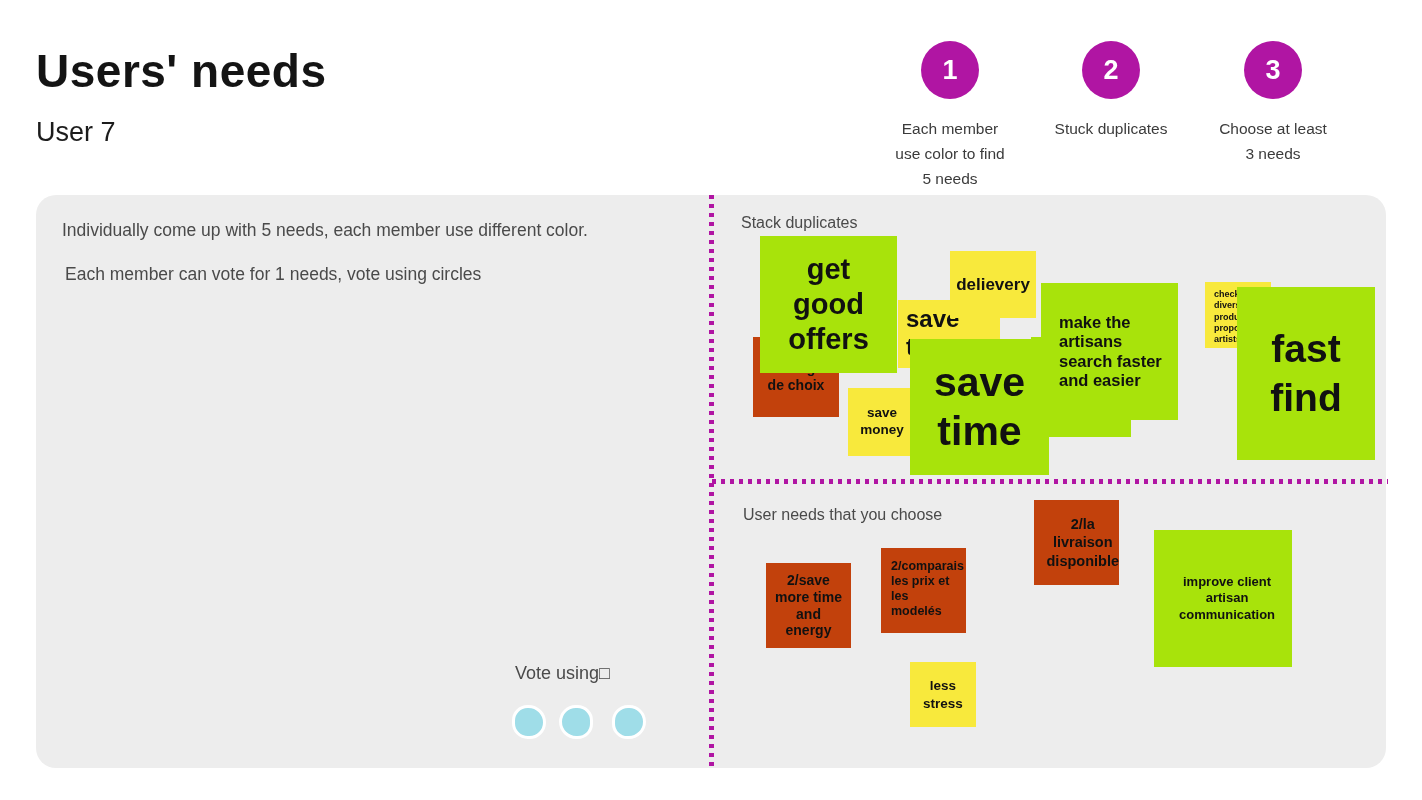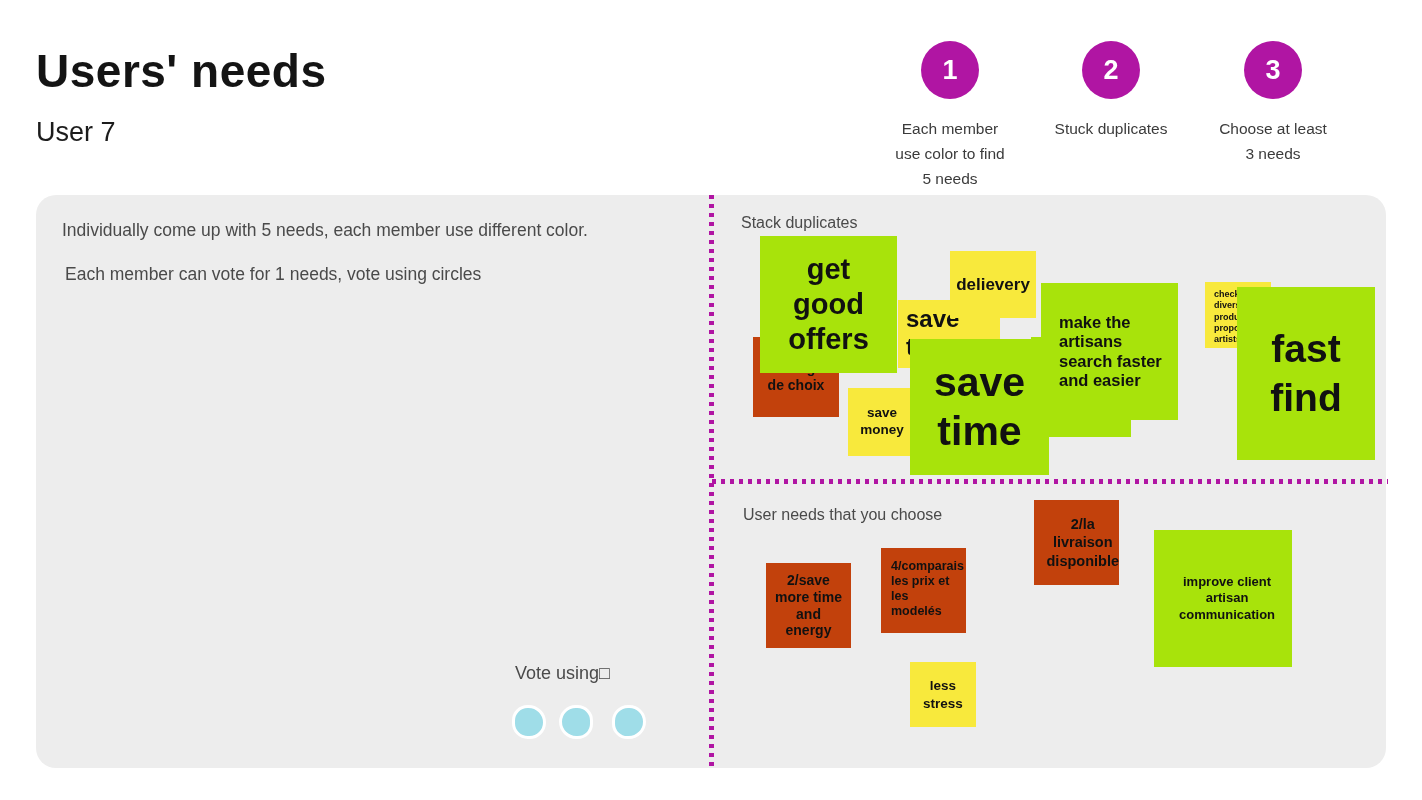--- a/index.html
+++ b/index.html
@@ -157,21 +157,21 @@
 find</span>
     </div>
 
     <div class="note blue n-2save">
       <span>2/save
 more time
 and
 energy</span>
     </div>
     <div class="note blue n-2comp">
-      <span>4/comparais
+      <span>2/comparais
 les prix et les
 modelés</span>
     </div>
     <div class="note blue n-2la">
       <span>2/la
 livraison
 disponible</span>
     </div>
     <div class="note green n-improve">
       <span>improve client

